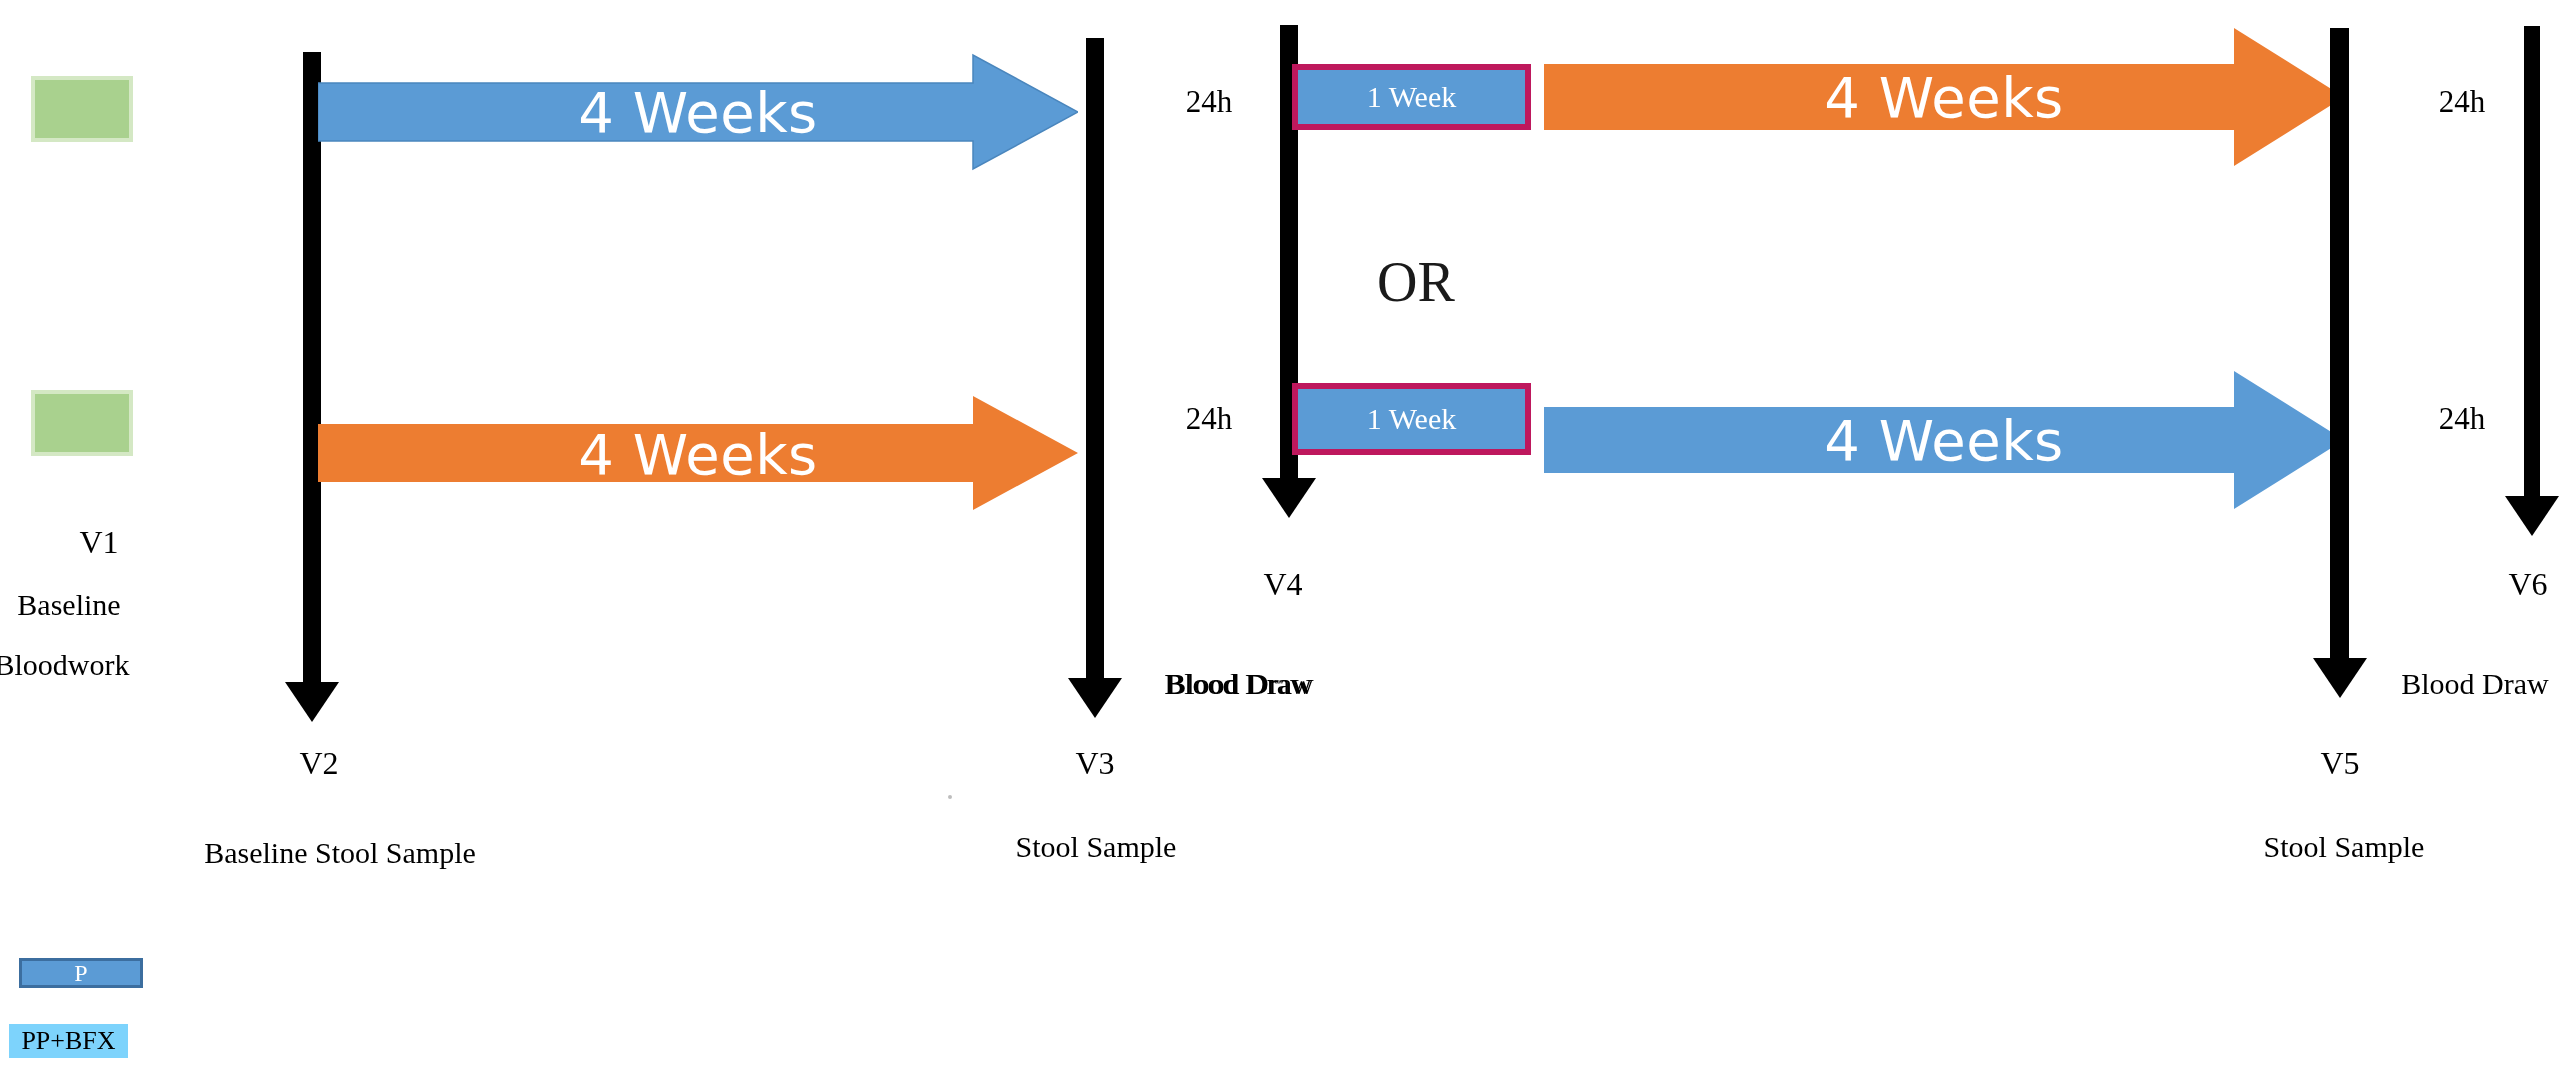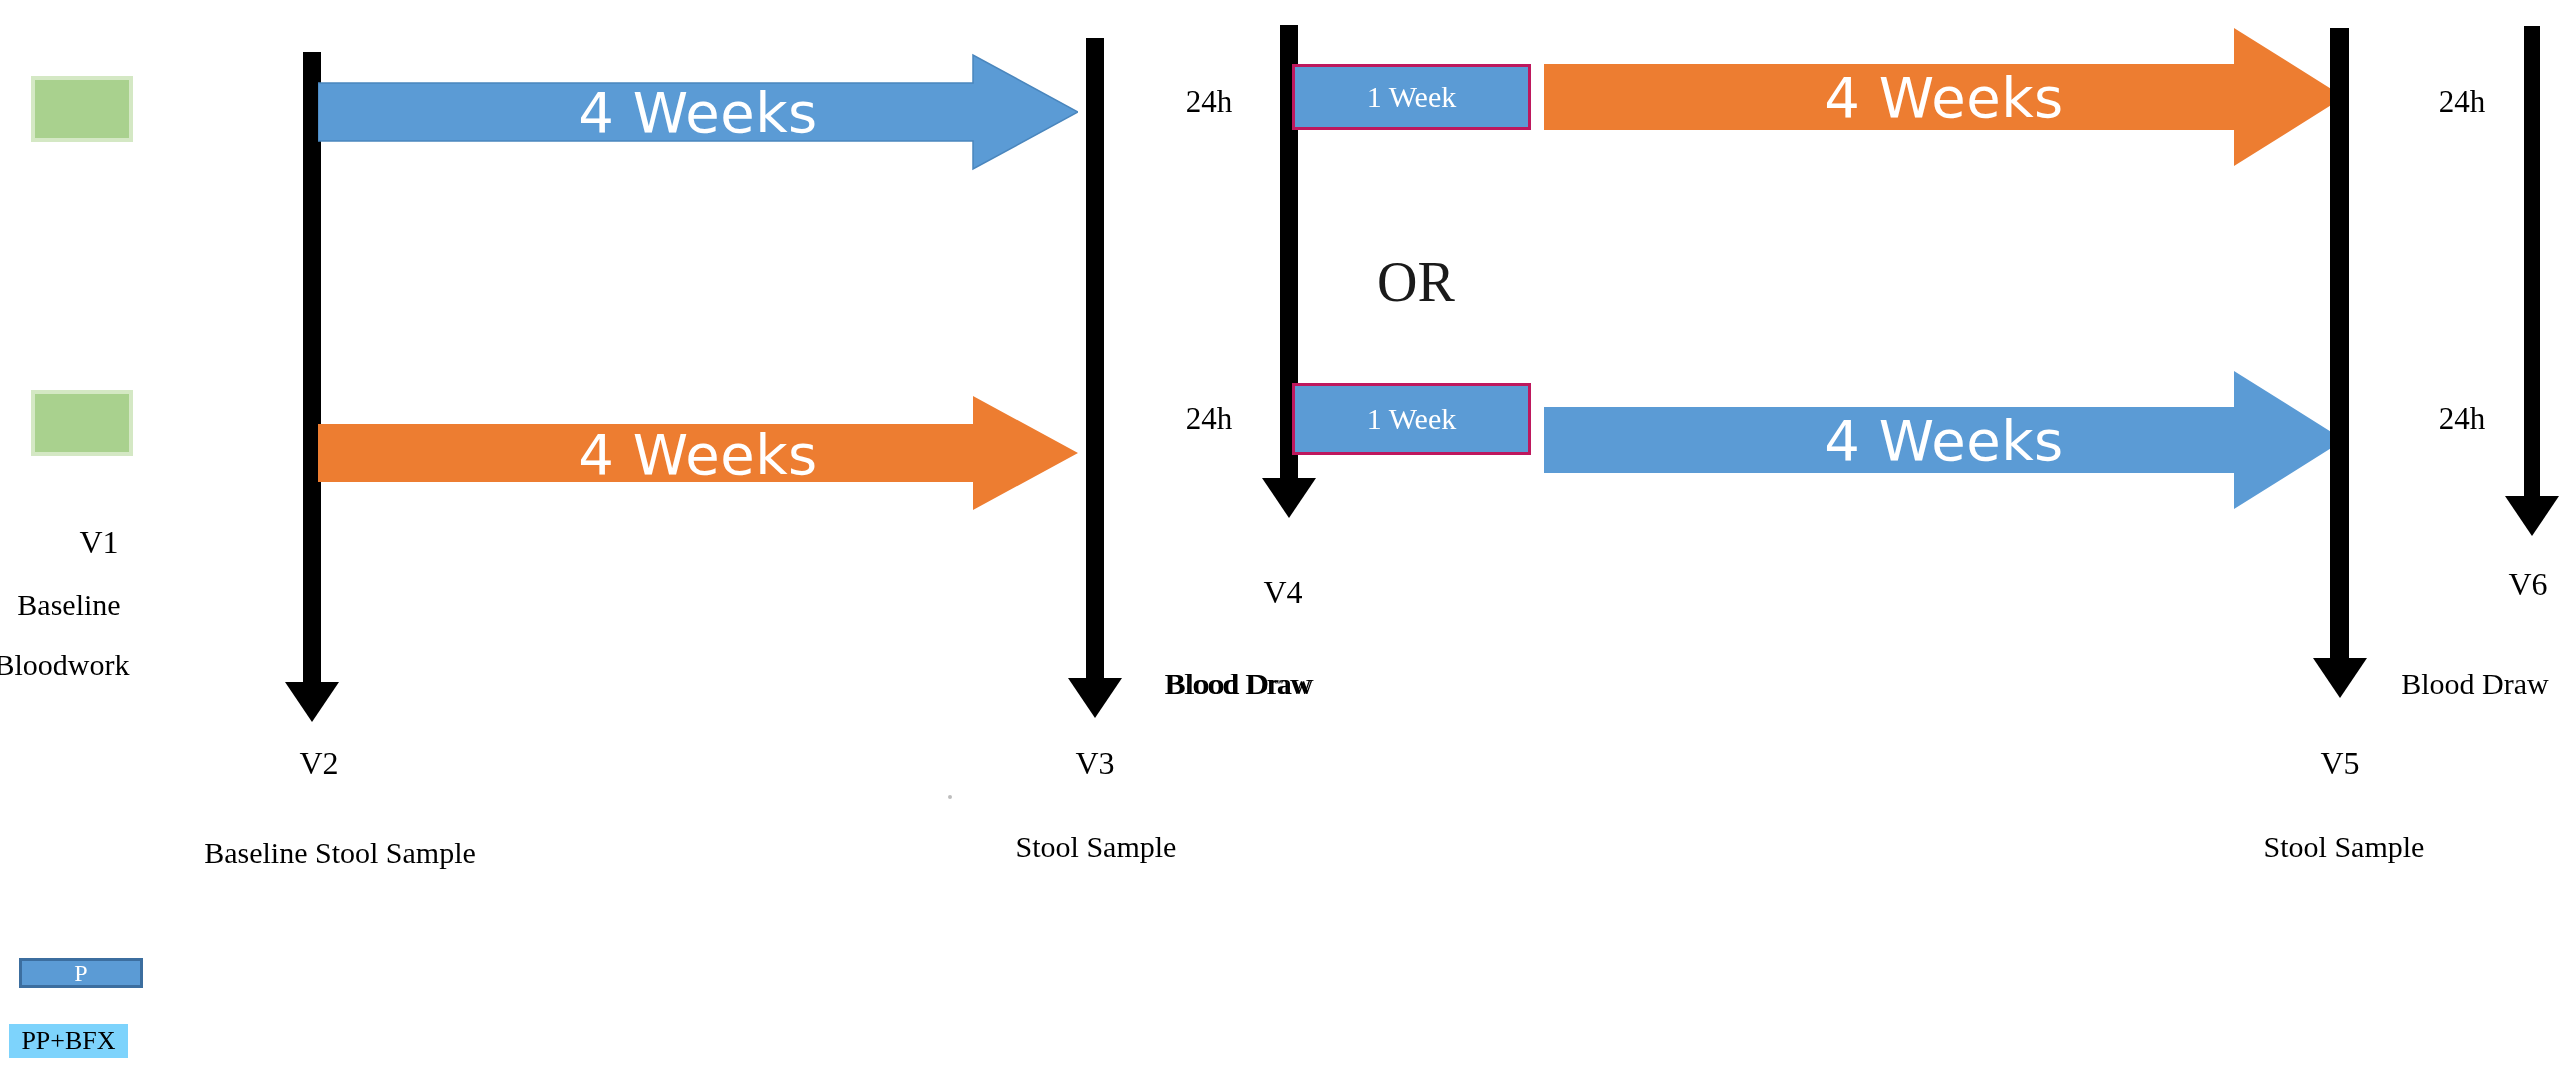--- a/index.html
+++ b/index.html
@@ -62,21 +62,21 @@
     font-family: "DejaVu Sans", sans-serif;
     font-size: 44px;
     letter-spacing: 0.5px;
     pointer-events: none;
   }
   .harrow.big .label { font-size: 56px; }
 
   
   .rectbar {
     background: #5B9BD5;
-    border: 3px solid #be185d;
+    border: 6px solid #be185d;
     box-sizing: border-box;
     display: flex;
     align-items: center;
     justify-content: center;
     color: #ffffff;
     font-family: "Liberation Serif", serif;
     font-size: 30px;
   }
 
   
@@ -192,21 +192,21 @@
     <span>1 Week</span>
   </div>
 
   <div class="harrow big" style="left:1544px; top:365px; width:800px; height:150px;">
     <svg viewBox="0 0 800 150" preserveAspectRatio="none">
       <polygon points="0,42 690,42 690,6 800,75 690,144 690,108 0,108" fill="#5B9BD5"></polygon>
     </svg>
     <span class="label">4 Weeks</span>
   </div>
 
-  <div class="lbl lbl-v c" style="left:1283px; top:566px;margin-top:8px;">V4</div>
+  <div class="lbl lbl-v c" style="left:1283px; top:566px;">V4</div>
   <div class="lbl lbl-sub c" style="left:1240px; top:667px;">Blood Draw</div>
 
   <div class="abs vbar" style="left:2330px; top:28px; width:19px; height:632px;">
     <span class="vbar-arrow"></span>
   </div>
 
   <div class="lbl lbl-24h c" style="left:2462px; top:84px;">24h</div>
   <div class="lbl lbl-24h c" style="left:2462px; top:401px;">24h</div>
 
   <div class="abs vbar" style="left:2524px; top:26px; width:16px; height:472px;">

